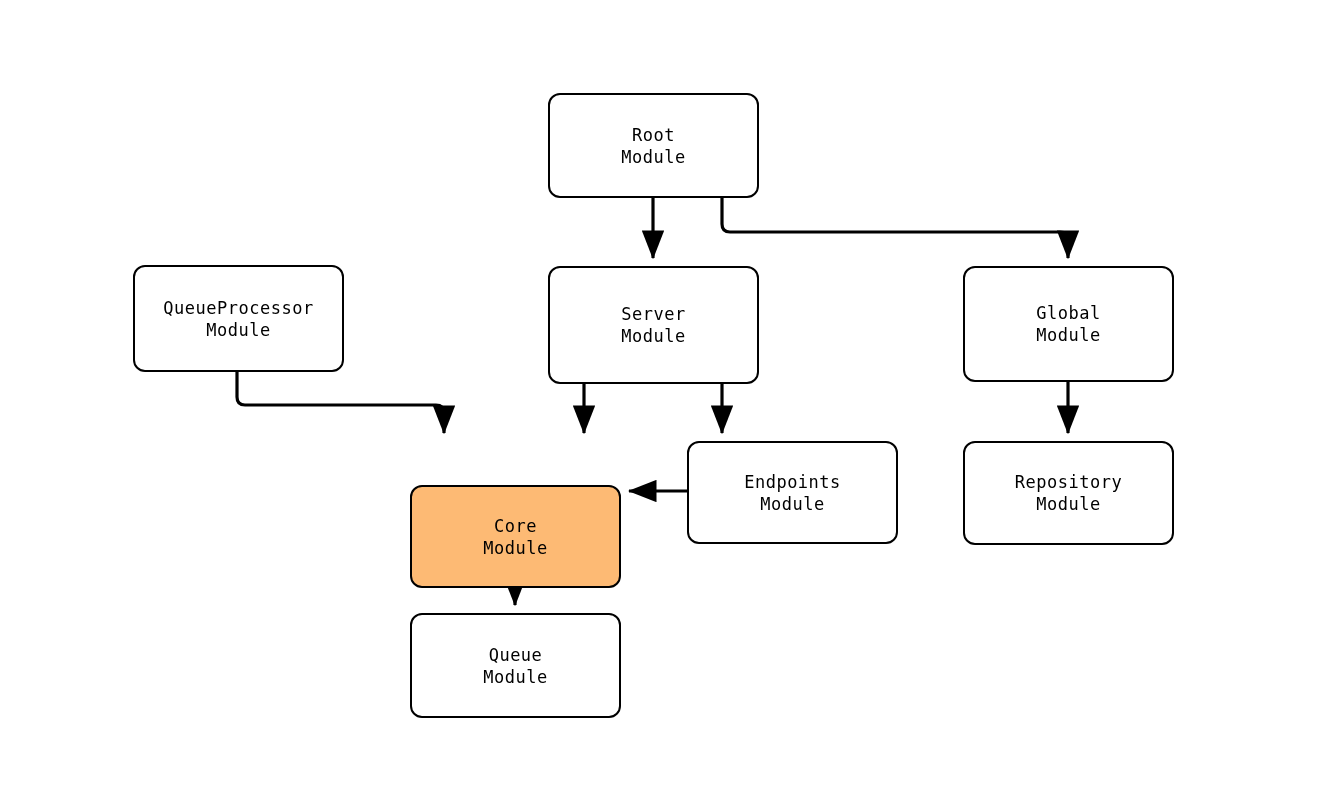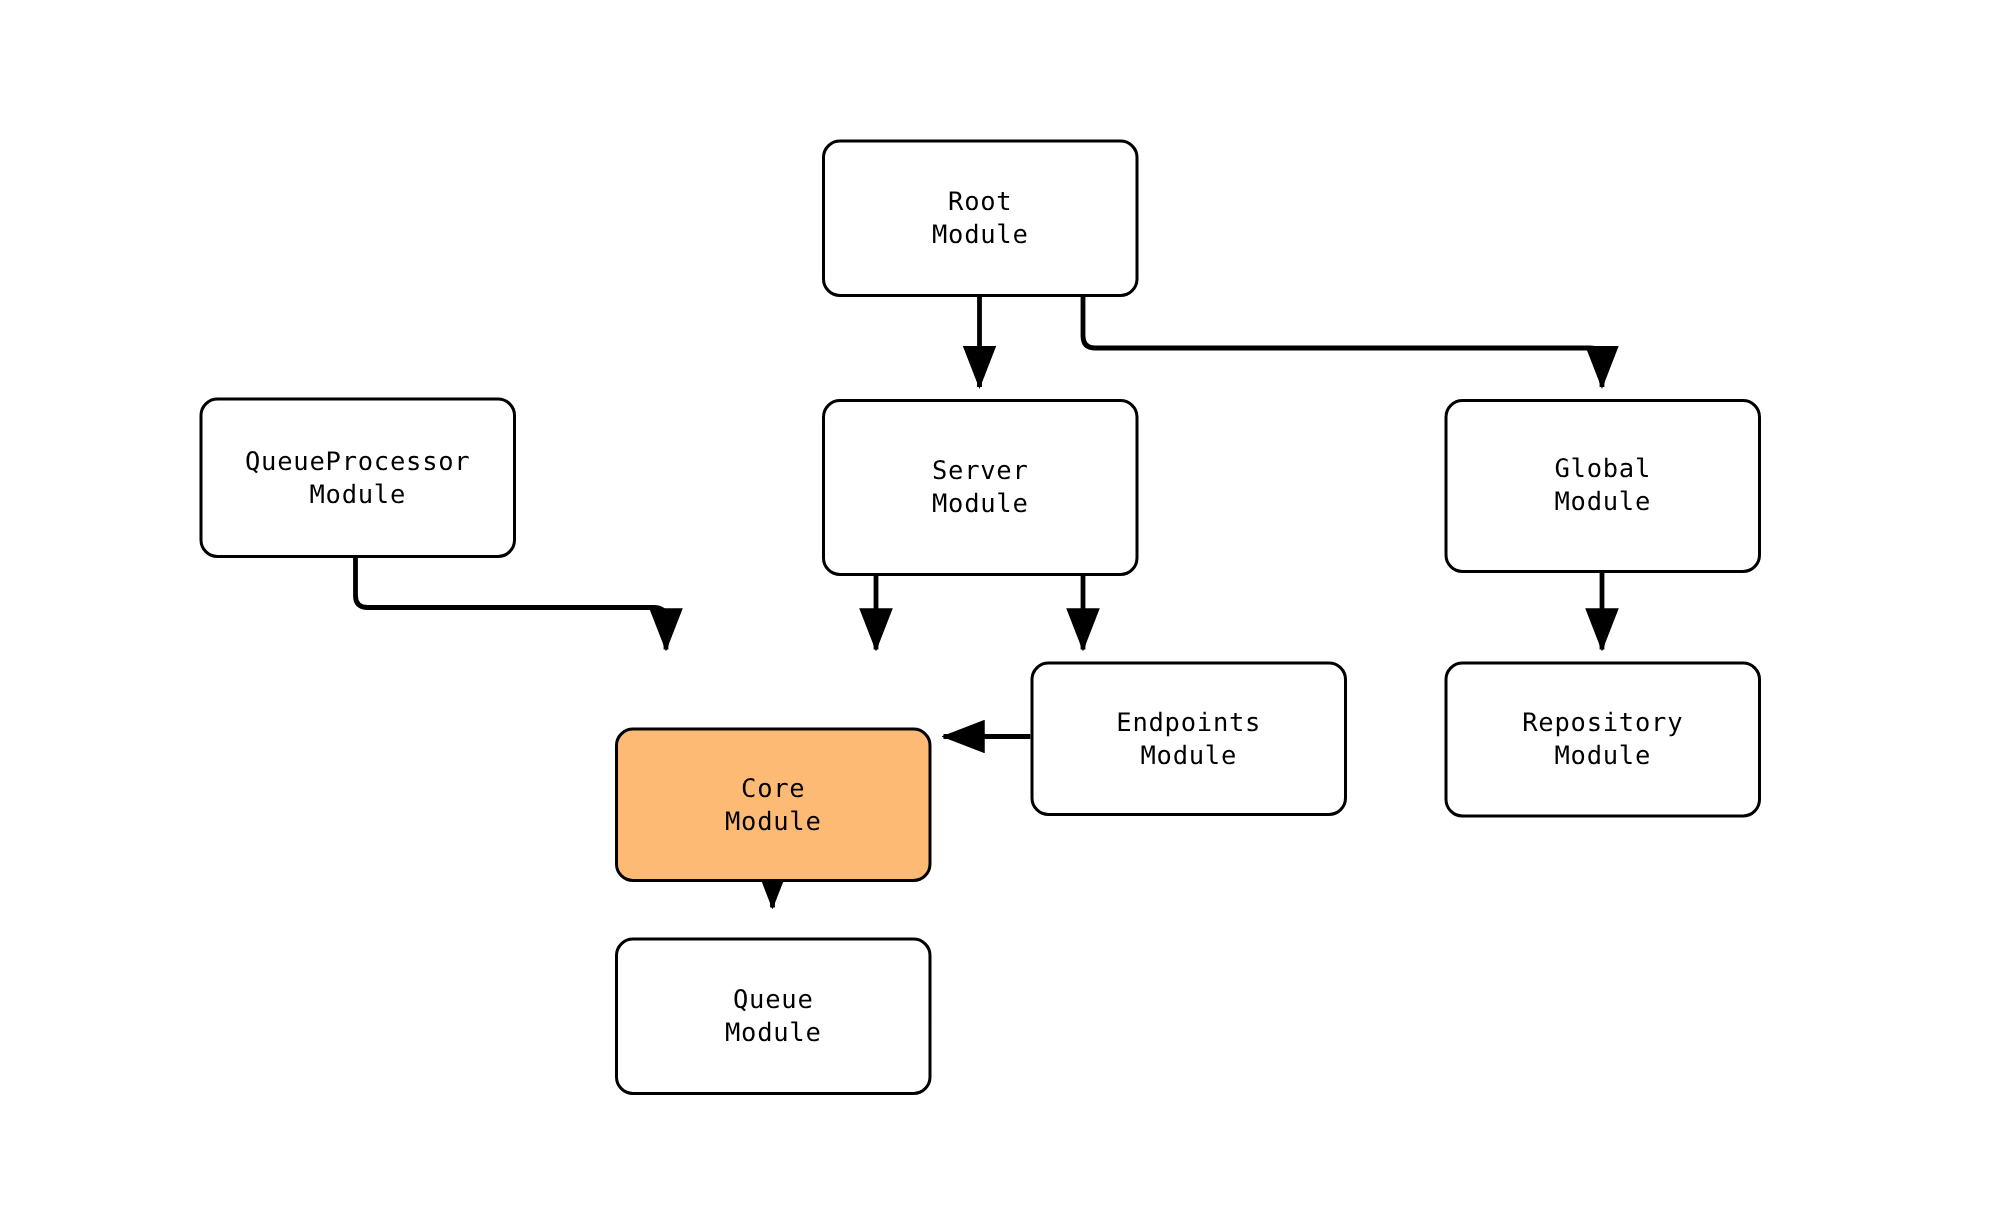--- a/index.html
+++ b/index.html
@@ -105,18 +105,18 @@
   <div class="node" style="left: 687px; top: 441px; width: 211px; height: 103px; background: rgb(255, 255, 255); border-color: rgb(0, 0, 0); color: rgb(0, 0, 0); justify-content: center;">
     <span class="node-line">Endpoints</span>
     <span class="node-line">Module</span>
   </div>
 
   <div class="node" style="left: 963px; top: 441px; width: 211px; height: 104px; background: rgb(255, 255, 255); border-color: rgb(0, 0, 0); color: rgb(0, 0, 0);">
     <span class="node-line">Repository</span>
     <span class="node-line">Module</span>
   </div>
 
-  <div class="node" style="left: 410px; top: 613px; width: 211px; height: 105px; background: rgb(255, 255, 255); border-color: rgb(0, 0, 0); color: rgb(0, 0, 0); margin-top: 12px;">
+  <div class="node" style="left: 410px; top: 613px; width: 211px; height: 105px; background: rgb(255, 255, 255); border-color: rgb(0, 0, 0); color: rgb(0, 0, 0);">
     <span class="node-line">Queue</span>
     <span class="node-line">Module</span>
   </div>
 
 </div>
 
 </body></html>

